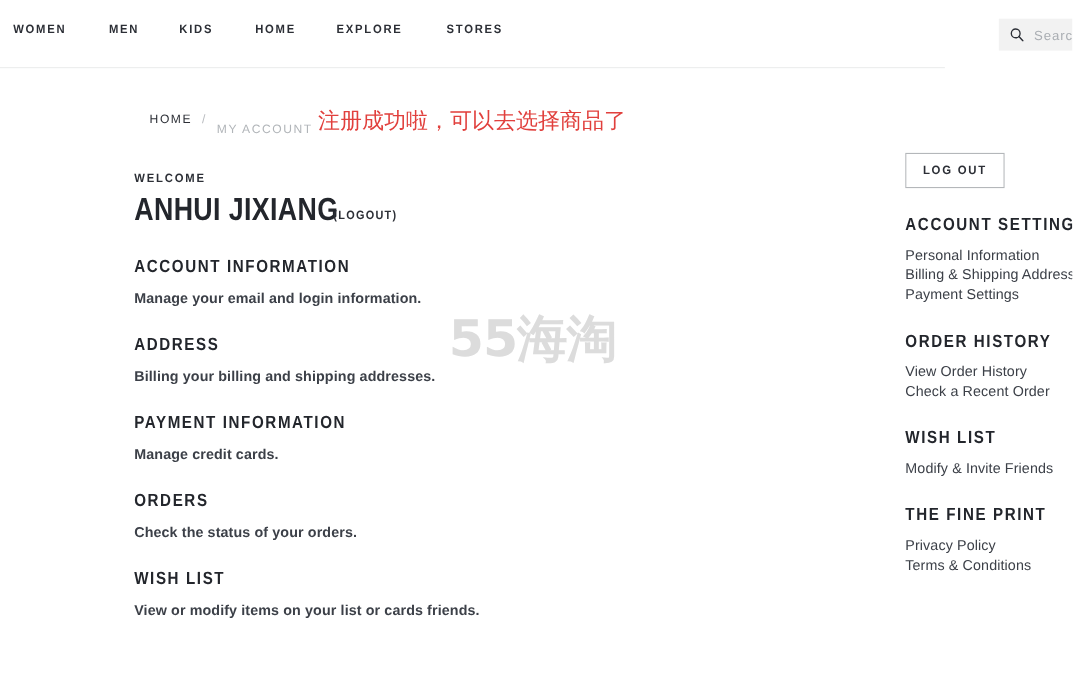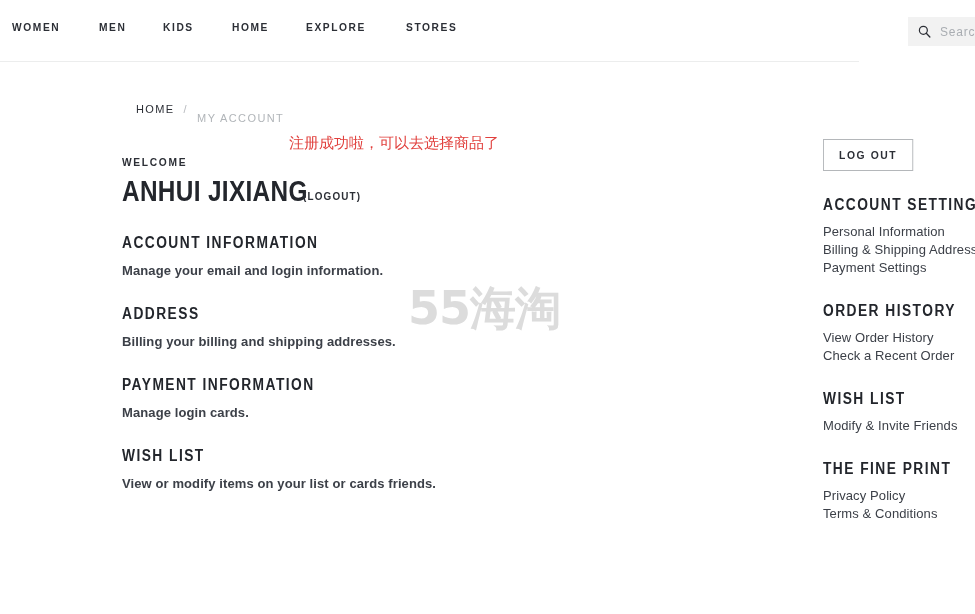--- a/index.html
+++ b/index.html
@@ -113,23 +113,23 @@
   }
   #breadcrumb .crumb-current {
     color: #b1b5b9;
     margin-top: 18px;
   }
 
   
   #notice {
     position: absolute;
     left: 289px;
-    top: 134px;
+    top: 100px;
     font-family: "DejaVu Sans", sans-serif;
-    font-size: 15px;
+    font-size: 20px;
     line-height: 19px;
     color: #e1403d;
     white-space: nowrap;
     letter-spacing: 0px;
   }
 
   
   #watermark {
     position: absolute;
     left: 408px;
@@ -314,21 +314,25 @@
         <div class="acct-section">
           <div class="acct-title">ACCOUNT INFORMATION</div>
           <div class="acct-desc">Manage your email and login information.</div>
         </div>
         <div class="acct-section">
           <div class="acct-title">ADDRESS</div>
           <div class="acct-desc">Billing your billing and shipping addresses.</div>
         </div>
         <div class="acct-section">
           <div class="acct-title">PAYMENT INFORMATION</div>
-          <div class="acct-desc">Manage login cards.</div>
+          <div class="acct-desc">Manage credit cards.</div>
+        </div>
+        <div class="acct-section">
+          <div class="acct-title">ORDERS</div>
+          <div class="acct-desc">Check the status of your orders.</div>
         </div>
         <div class="acct-section">
           <div class="acct-title">WISH LIST</div>
           <div class="acct-desc">View or modify items on your list or cards friends.</div>
         </div>
       </div>
 
   </div>
 
   <div id="sidebar">

